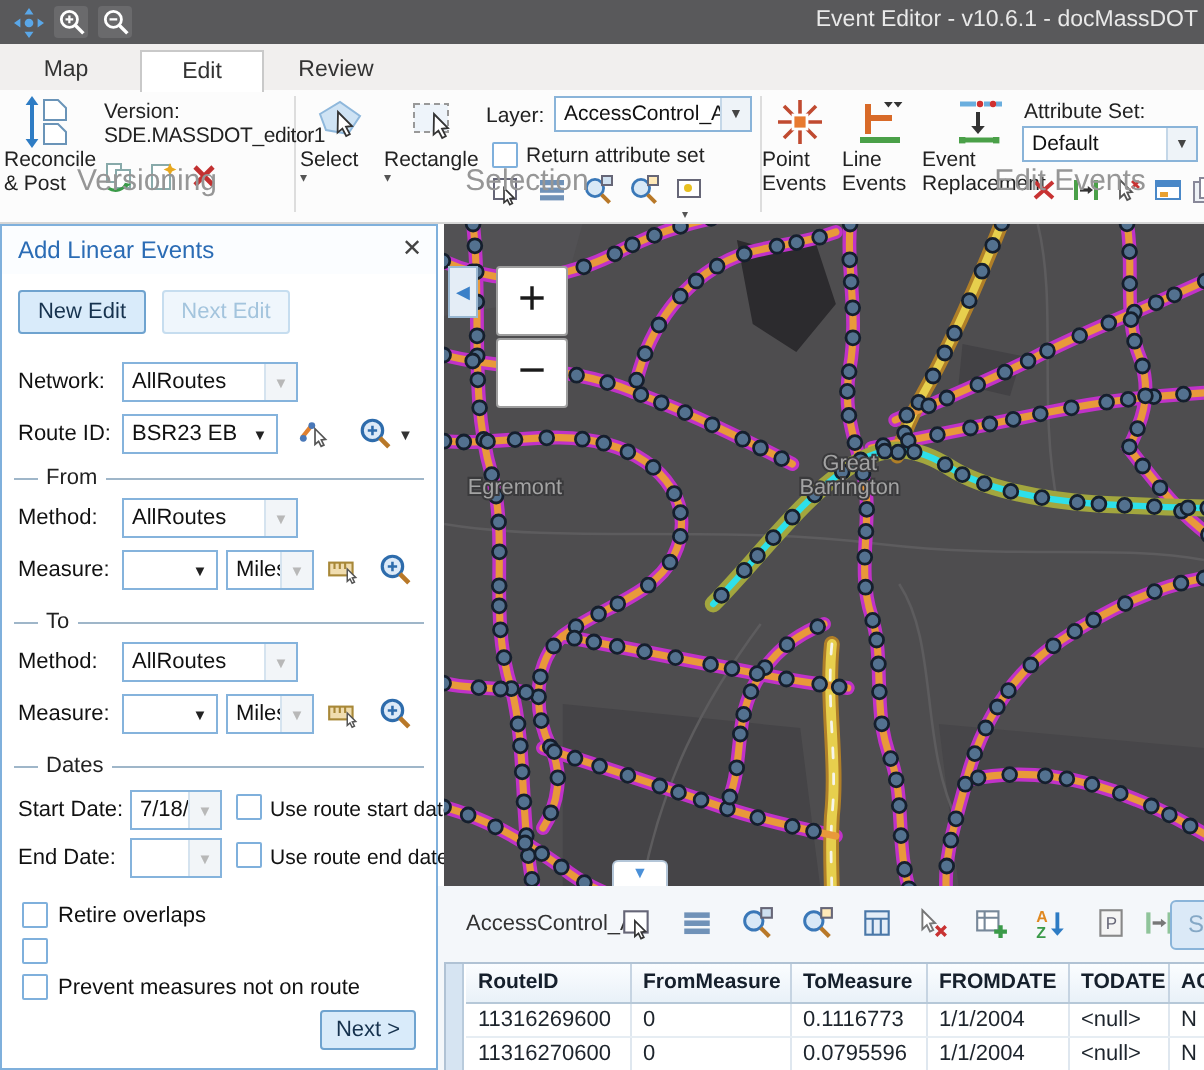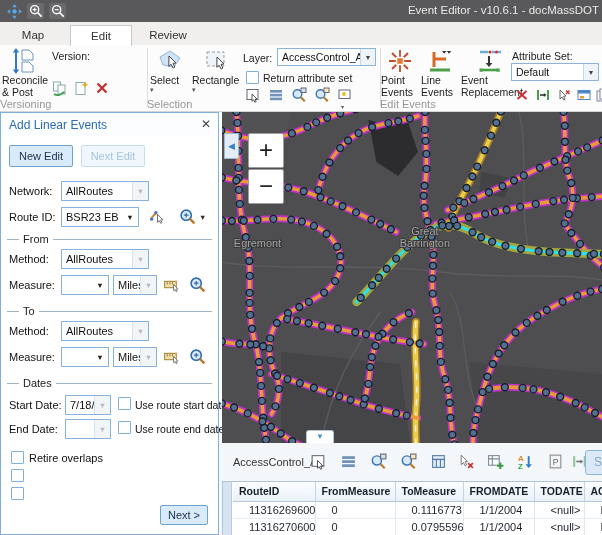--- a/index.html
+++ b/index.html
@@ -10,21 +10,21 @@
   #titlebar .tbic{position:absolute;top:3px;width:17px;height:16px;display:flex;align-items:center;justify-content:center;border-radius:2px}
   #titlebar .tbic.btn{background:#6a6a6c}
   #title-text{position:absolute;right:3px;top:4px;color:#e9e9e9;font-size:11.5px;white-space:nowrap}
   
   #tabbar{position:absolute;left:0;top:22px;width:602px;height:33px;background:#f1efee}
   .tab{position:absolute;top:3px;height:20px;line-height:20px;text-align:center;font-size:11.5px;color:#333}
   .tab.active{background:#fff;border:1px solid #c9c9c9;border-bottom:none;height:21px;z-index:3}
   
   #ribbon{position:absolute;left:0;top:45px;width:602px;height:67px;background:#fcfcfc;border-bottom:1px solid #d6d6d6}
   .gsep{position:absolute;top:3px;height:58px;width:1px;background:#ddd}
-  .glabel{position:absolute;bottom:1px;text-align:left;font-size:11px;color:#969696}
+  .glabel{position:absolute;bottom:12px;text-align:center;font-size:15px;color:#969696}
   .rbtn{position:absolute;top:3px;text-align:left;font-size:10.5px;color:#222;line-height:1.12;cursor:default}
   .rbtn svg{display:block;margin:0 auto 1px}
   .rbtn .dar{font-size:7px;color:#555;line-height:6px}
   .ver-lab{position:absolute;font-size:10.5px;color:#222;white-space:nowrap}
   .icon16{position:absolute;width:17px;height:17px}
   .dd{position:absolute;height:18px;background:#fff;border:1px solid #8ab4d9;display:flex;align-items:center;font-size:10.5px;color:#111;overflow:hidden}
   .dd .val{flex:1;padding-left:4px;white-space:nowrap;overflow:hidden}
   .dd .arr{width:15px;height:100%;background:#eef3f8;border-left:1px solid #c4d7e8;display:flex;align-items:center;justify-content:center;font-size:7px;color:#444}
   .rlab{position:absolute;font-size:10.5px;color:#222;white-space:nowrap}
   .cbx{position:absolute;width:13px;height:13px;background:#fff;border:1px solid #7fb0dc;border-radius:1px}
@@ -52,21 +52,21 @@
   #collapse-bottom{position:absolute;left:84px;bottom:0;width:28px;height:13px;background:#fff;border:1px solid #b4c6d8;border-bottom:none;border-radius:3px 3px 0 0;text-align:center;font-size:8px;line-height:12px;color:#4a90d8}
   
   #bottom{position:absolute;left:219px;top:443px;width:383px;height:92px;background:#f4f7fa}
   #btool{position:absolute;left:0;top:0;width:100%;height:38px}
   #blayer{position:absolute;left:14px;top:13px;font-size:11px;color:#333}
   #sbtn{position:absolute;left:366px;top:7px;width:28px;height:25px;background:#dbe9f7;border:1px solid #8ab4d9;border-radius:3px;color:#85a8c6;font-size:12px;text-align:left;padding-left:8px;line-height:23px}
   #grid{position:absolute;left:3px;top:38px;right:0;bottom:-1px;background:#fff;border:1px solid #b0c2d4;border-right:none;overflow:hidden}
   #rowsel{position:absolute;left:0;top:0;bottom:0;width:9px;background:#d6e4f2;border-right:1px solid #b9cbdc}
   table{border-collapse:collapse;table-layout:fixed;margin-left:10px;width:420px}
   th{height:19px;background:linear-gradient(#fbfdff,#e9f1f8);border-right:1px solid #c6d4e2;border-bottom:1px solid #b6c8d8;font-size:10.5px;font-weight:bold;color:#16202c;text-align:left;padding-left:6px;white-space:nowrap}
-  td{height:17px;font-size:11px;color:#1d242c;border-right:1px solid #dfe7ef;border-bottom:1px solid #e6edf3;padding-left:16px;white-space:nowrap;overflow:hidden}
+  td{height:17px;font-size:11px;color:#1d242c;border-right:1px solid #dfe7ef;border-bottom:1px solid #e6edf3;padding-left:6px;white-space:nowrap;overflow:hidden}
   th:nth-child(1),td:nth-child(1){width:82px}
   th:nth-child(2),td:nth-child(2){width:80px}
   th:nth-child(3),td:nth-child(3){width:68px}
   th:nth-child(4),td:nth-child(4){width:71px}
   th:nth-child(5),td:nth-child(5){width:50px}
   th:nth-child(6),td:nth-child(6){width:69px}
 </style>
 </head>
 <body>
 
@@ -112,20 +112,21 @@
       <path d="M4 0l3.2 4.5H.8z" fill="#2e7cc4"></path>
         <path d="M4 26l3.2-4.5H.8z" fill="#2e7cc4"></path>
       <g fill="#fff" stroke="#6a94b8">
           <path d="M10 2h7l4 4v6H10z"></path>
           <path d="M10 14h7l4 4v6H10z"></path>
         </g>
     </svg>
     <span>Reconcile &amp; Post</span>
   </div>
   <div class="ver-lab" style="left:52px;top:5px">Version:</div>
+  <div class="ver-lab" style="left:52px;top:17px;letter-spacing:-0.2px">SDE.MASSDOT_editor1</div>
   <span class="icon16" style="left:52px;top:35px">
     <svg width="16" height="16" viewBox="0 0 16 16">
         <rect x="1.5" y="2" width="7" height="9" fill="#fff" stroke="#8aa"></rect>
         <rect x="6" y="5" width="7" height="9" fill="#fff" stroke="#8aa"></rect>
         <path d="M2 14c4 2.5 8 .5 9-2" fill="none" stroke="#3a9a48" stroke-width="1.6"></path>
         <path d="M11 14l2.5-2-3.2-.6z" fill="#3a9a48"></path>
       </svg>
   </span>
   <span class="icon16" style="left:73px;top:35px">
     <svg width="16" height="16" viewBox="0 0 16 16">
@@ -388,20 +389,21 @@
     <span class="val"></span>
     <span class="arr">▼</span>
   </div>
   <span class="cbx" style="left:117px;top:308px;position:absolute"></span>
   <div class="smalltxt" style="left:134px;top:310px">Use route end date</div>
 
   <span class="cbx" style="left:10px;top:338px;position:absolute"></span>
   <div class="plab" style="left:28px;top:339px">Retire overlaps</div>
   <span class="cbx" style="left:10px;top:356px;position:absolute"></span>
   <span class="cbx" style="left:10px;top:374px;position:absolute"></span>
+  <div class="plab" style="left:28px;top:375px">Prevent measures not on route</div>
 
   <div class="pbtn on" style="right:10px;top:392px;width:48px;height:20px;line-height:18px">Next &gt;</div>
 </div>
 
 <div id="map">
   <svg width="380" height="331" viewBox="0 0 384 331" preserveAspectRatio="none" xmlns="http://www.w3.org/2000/svg">
     <rect x="0" y="0" width="384" height="331" fill="#4e4d4f"></rect>
     <g>
       <path d="M0,0 L70,0 L60,36 L0,46 Z" fill="#525154"></path>
       <path d="M60,240 L180,252 L190,331 L60,331 Z" fill="#454447"></path>

